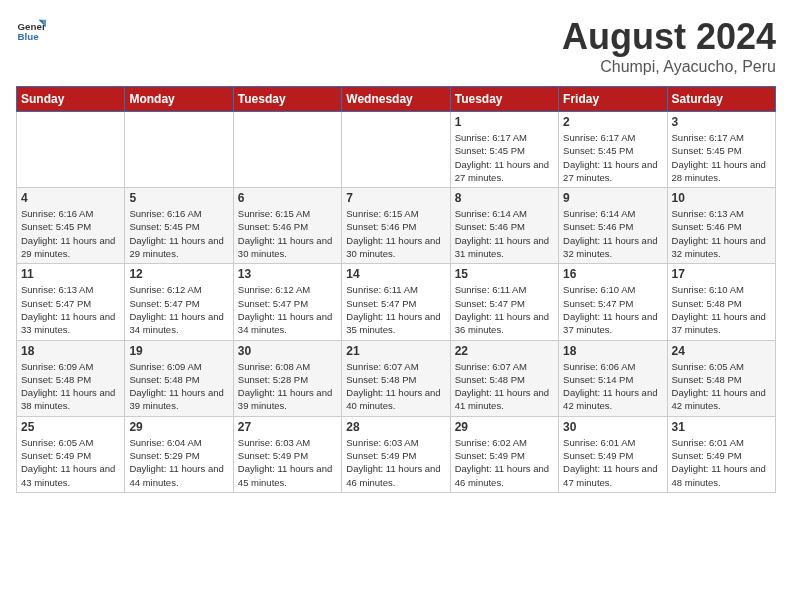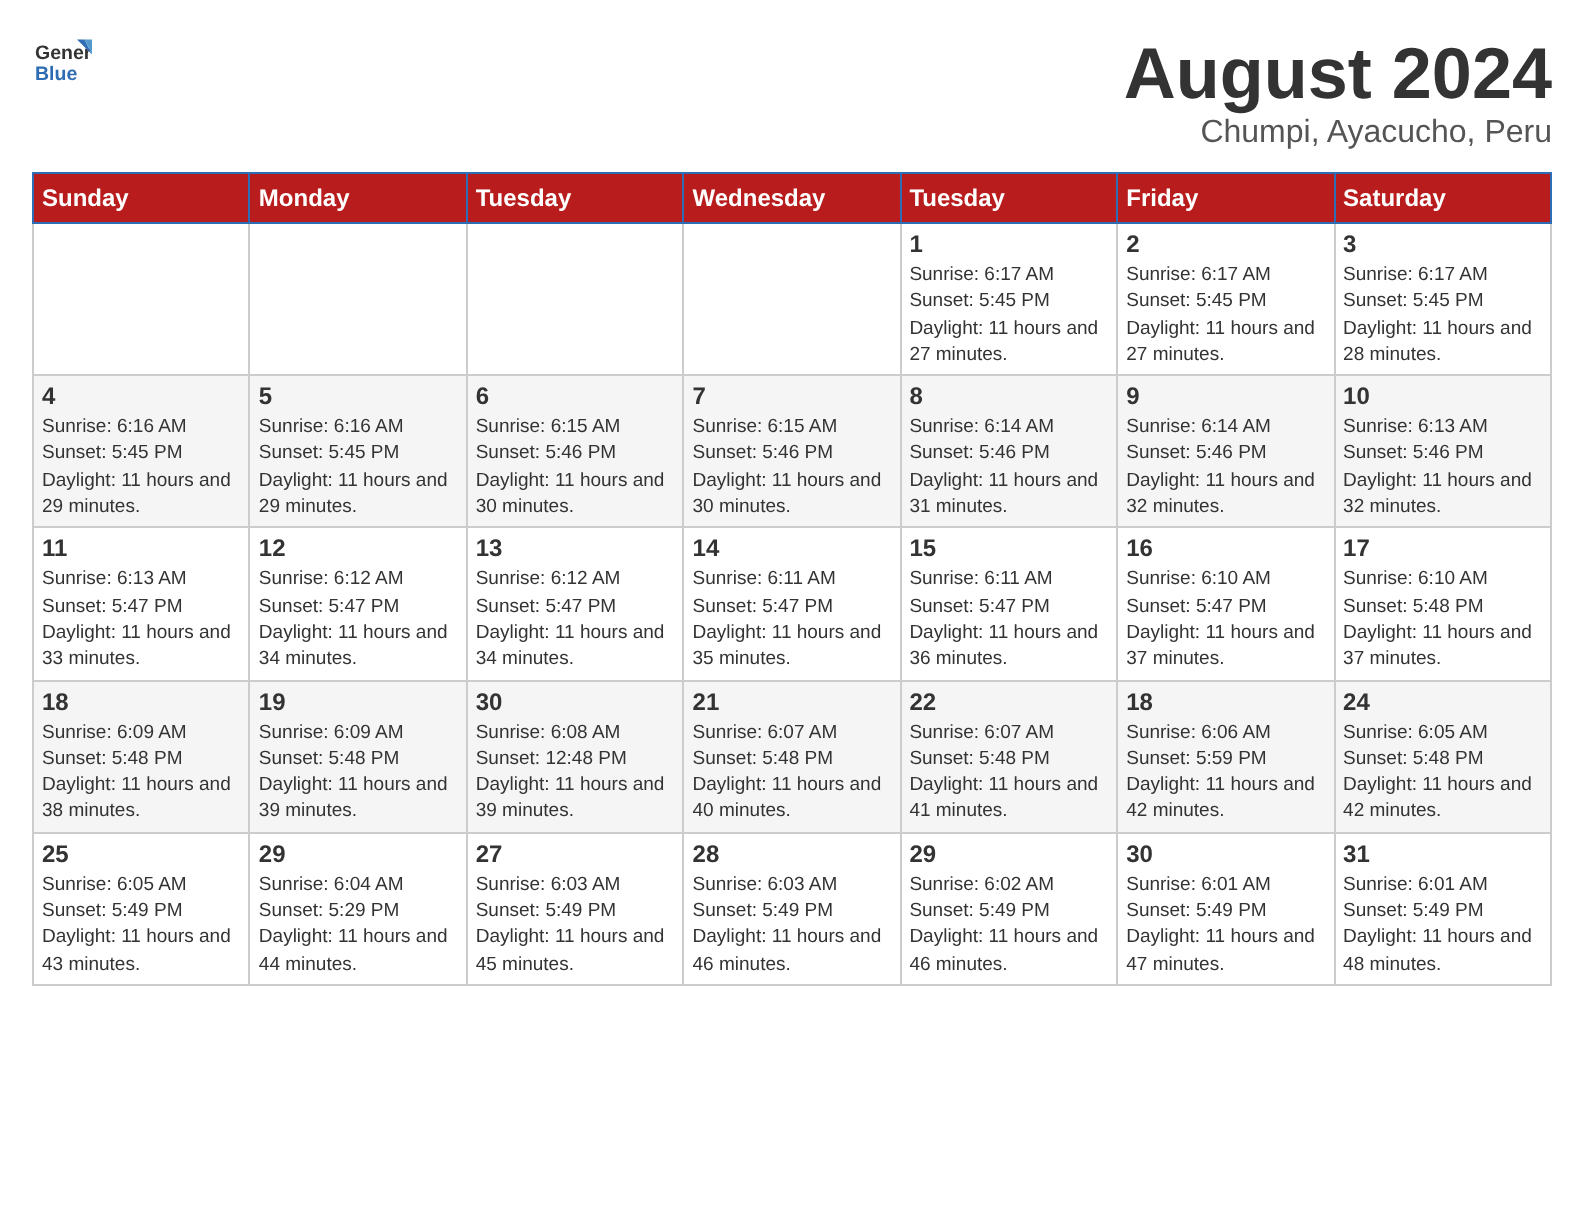--- a/index.html
+++ b/index.html
@@ -230,39 +230,39 @@
         </td>
         <td>
           <span class="day-number">19</span>
           <div class="day-detail" style="white-space: pre-line;">Sunrise: 6:09 AM
 Sunset: 5:48 PM
 Daylight: 11 hours and 39 minutes.</div>
         </td>
         <td>
           <span class="day-number">30</span>
           <div class="day-detail" style="white-space: pre-line;">Sunrise: 6:08 AM
-Sunset: 12:48 PM
+Sunset: 5:28 PM
 Daylight: 11 hours and 39 minutes.</div>
         </td>
         <td>
           <span class="day-number">21</span>
           <div class="day-detail" style="white-space: pre-line;">Sunrise: 6:07 AM
 Sunset: 5:48 PM
 Daylight: 11 hours and 40 minutes.</div>
         </td>
         <td>
           <span class="day-number">22</span>
           <div class="day-detail" style="white-space: pre-line;">Sunrise: 6:07 AM
 Sunset: 5:48 PM
 Daylight: 11 hours and 41 minutes.</div>
         </td>
         <td>
           <span class="day-number">18</span>
           <div class="day-detail" style="white-space: pre-line;">Sunrise: 6:06 AM
-Sunset: 5:59 PM
+Sunset: 5:14 PM
 Daylight: 11 hours and 42 minutes.</div>
         </td>
         <td>
           <span class="day-number">24</span>
           <div class="day-detail" style="white-space: pre-line;">Sunrise: 6:05 AM
 Sunset: 5:48 PM
 Daylight: 11 hours and 42 minutes.</div>
         </td>
       </tr>
       <tr>

